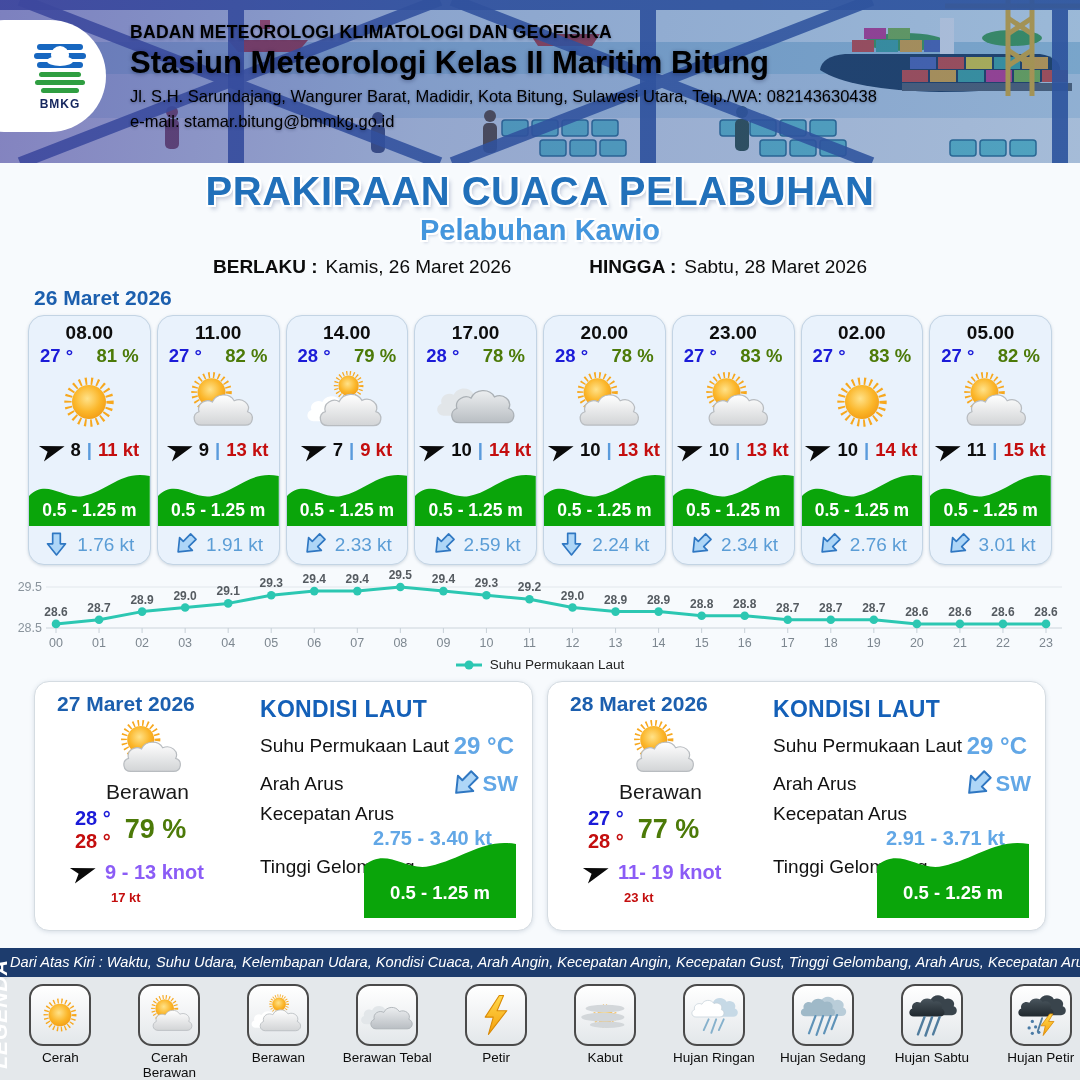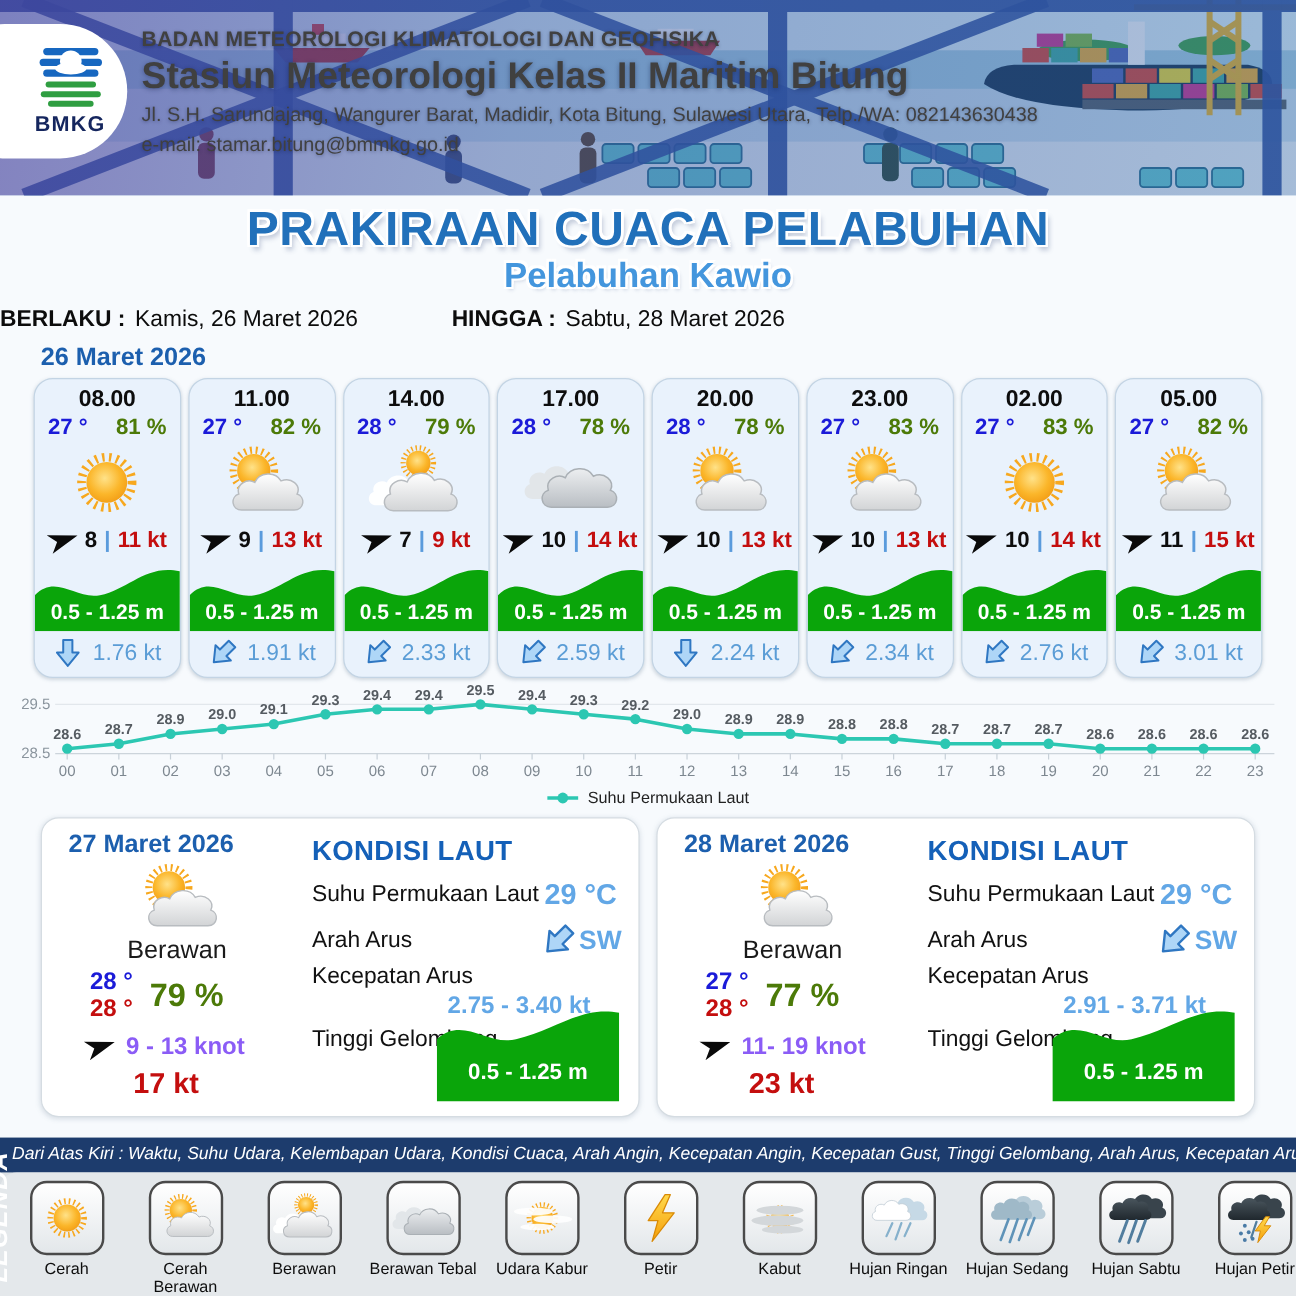--- a/index.html
+++ b/index.html
@@ -9,33 +9,33 @@
 
   
   .hero { position:relative; width:100%; height:163px; overflow:hidden; }
   .hero-art { position:absolute; inset:0; }
   .hero-overlay { position:absolute; inset:0;
     background:linear-gradient(100deg, rgba(70,62,158,.60) 0%, rgba(47,78,158,.42) 40%, rgba(36,88,160,.30) 100%); }
   .logo-pill { position:absolute; left:-52px; top:20px; width:158px; height:112px;
     background:#fff; border-radius:56px; display:flex; align-items:center; justify-content:flex-end;
     padding-right:18px; z-index:3; }
   .logo-emblem { display:flex; flex-direction:column; align-items:center; }
-  .logo-txt { font-size:18px; font-weight:bold; color:#15265e; letter-spacing:1px; margin-top:1px; }
-  .hero-text { position:absolute; left:118px; top:22px; z-index:2; color:#404040; }
+  .logo-txt { font-size:12px; font-weight:bold; color:#15265e; letter-spacing:1px; margin-top:1px; }
+  .hero-text { position:absolute; left:130px; top:22px; z-index:2; color:#000000; }
   .hero-org { font-size:17.5px; font-weight:bold; letter-spacing:.3px; text-shadow:0 1px 3px rgba(10,20,60,.4); }
   .hero-station { font-size:31px; font-weight:bold; margin-top:2px; text-shadow:0 1px 4px rgba(10,20,60,.4); }
   .hero-addr, .hero-mail { font-size:16.5px; margin-top:6px; text-shadow:0 1px 3px rgba(10,20,60,.4); }
 
   
   .title-sec { text-align:center; padding-top:8px; }
   .main-title { font-size:40px; font-weight:bold; color:#2170ba; letter-spacing:.5px; line-height:1.02;
     text-shadow:-2px -2px 0 #fff,2px -2px 0 #fff,-2px 2px 0 #fff,2px 2px 0 #fff,-2px 0 0 #fff,2px 0 0 #fff,0 -2px 0 #fff,0 2px 0 #fff,3px 4px 4px rgba(60,80,130,.30); }
   .port-title { font-size:29px; font-weight:bold; color:#4496dd; margin-top:2px;
     text-shadow:-2px -2px 0 #fff,2px -2px 0 #fff,-2px 2px 0 #fff,2px 2px 0 #fff,2px 3px 3px rgba(60,80,130,.22); }
-  .validity { display:flex; gap:78px; margin-top:9px; font-size:19px; color:#0c0c0c; }
+  .validity { display:flex; justify-content:center; gap:78px; margin-top:9px; font-size:19px; color:#0c0c0c; }
   .validity b { font-weight:bold; margin-right:8px; }
 
   
   .forecast-sec { padding:0 28px; }
   .date-label { color:#1c5fae; font-weight:bold; font-size:21px; margin:8px 0 5px 6px; }
   .cards { display:flex; gap:6px; }
   .fcard { flex:1; background:#e9f2fc; border:1.5px solid #c3d4e4; border-radius:16px;
     display:flex; flex-direction:column; align-items:center; height:250px; overflow:hidden;
     box-shadow:0 1px 3px rgba(120,140,160,.3); }
   .fcard .time { font-size:19px; font-weight:bold; color:#0d0d0d; margin-top:6px; }
@@ -73,21 +73,21 @@
   .dicon { width:100%; display:flex; justify-content:center; }
   .dicon svg { width:84px; height:66px; }
   .dcond { text-align:center; font-size:21px; color:#1a1a1a; margin-top:-2px; }
   .dtemps { display:flex; align-items:center; gap:14px; margin:3px 0 0 26px; }
   .dtcol { display:flex; flex-direction:column; line-height:1.15; }
   .dtmin { color:#1b1bd8; font-weight:bold; font-size:20px; }
   .dtmax { color:#c40e0e; font-weight:bold; font-size:20px; }
   .dhum { color:#4c7a08; font-weight:bold; font-size:27px; }
   .dwind { display:flex; align-items:center; gap:8px; font-size:20px; font-weight:bold;
     color:#8b5cf6; margin:8px 0 0 22px; }
-  .dgust { color:#c40e0e; font-size:24px; font-weight:bold; margin:6px 0 0 62px; }
+  .dgust { color:#c40e0e; font-size:13px; font-weight:bold; margin:6px 0 0 62px; }
   .dright { width:58%; position:relative; padding-left:14px; }
   .sea-title { color:#1460b8; font-weight:bold; font-size:23px; letter-spacing:.3px; margin-top:4px; }
   .sea-row { display:flex; justify-content:space-between; align-items:center; margin-top:9px; }
   .sea-lbl { font-size:19px; color:#111; }
   .sea-val { color:#62a7e6; font-weight:bold; font-size:24px; padding-right:4px; }
   .sea-dir { display:flex; align-items:center; gap:3px; }
   .sea-dir .currarrow { width:30px; height:30px; }
   .sea-dir span { color:#62a7e6; font-weight:bold; font-size:22px; }
   .sea-speed { text-align:right; color:#62a7e6; font-weight:bold; font-size:20px; padding-right:26px; margin-top:2px; }
   .sea-wave { position:absolute; right:2px; bottom:2px; width:152px; height:82px; }
@@ -843,33 +843,20 @@
               <svg viewBox="0 0 100 84">
   <use href="#s-cloud" transform="translate(36 44) scale(0.68)" fill="#e2e6e9"></use>
   <use href="#s-cloud" transform="translate(60 50) scale(0.8)" fill="url(#g-cloud-gray)" stroke="#aab0b5" stroke-width="2"></use>
 </svg>
             </div>
             <div class="lbl">Berawan Tebal</div>
           </div>
         <div class="legend-item">
             <div class="box">
               <svg viewBox="0 0 100 84">
-  <use href="#s-sun-full" transform="translate(50 42) scale(0.8)"></use>
-  <g fill="#ffffff" opacity="0.92">
-                  <ellipse cx="36" cy="32" rx="30" ry="6"></ellipse>
-                  <ellipse cx="66" cy="44" rx="30" ry="6"></ellipse>
-                  <ellipse cx="42" cy="56" rx="26" ry="5"></ellipse>
-                </g>
-</svg>
-            </div>
-            <div class="lbl">Udara Kabur</div>
-          </div>
-        <div class="legend-item">
-            <div class="box">
-              <svg viewBox="0 0 100 84">
   <polygon points="56,6 30,46 45,46 36,78 70,34 52,34 64,6" fill="url(#g-bolt)" stroke="#d98a06" stroke-width="2" stroke-linejoin="round"></polygon>
 </svg>
             </div>
             <div class="lbl">Petir</div>
           </div>
         <div class="legend-item">
             <div class="box">
               <svg viewBox="0 0 100 84">
   <use href="#s-sun-full" transform="translate(50 44) scale(0.72)" opacity="0.75"></use>
   <g fill="#d3d7da">

